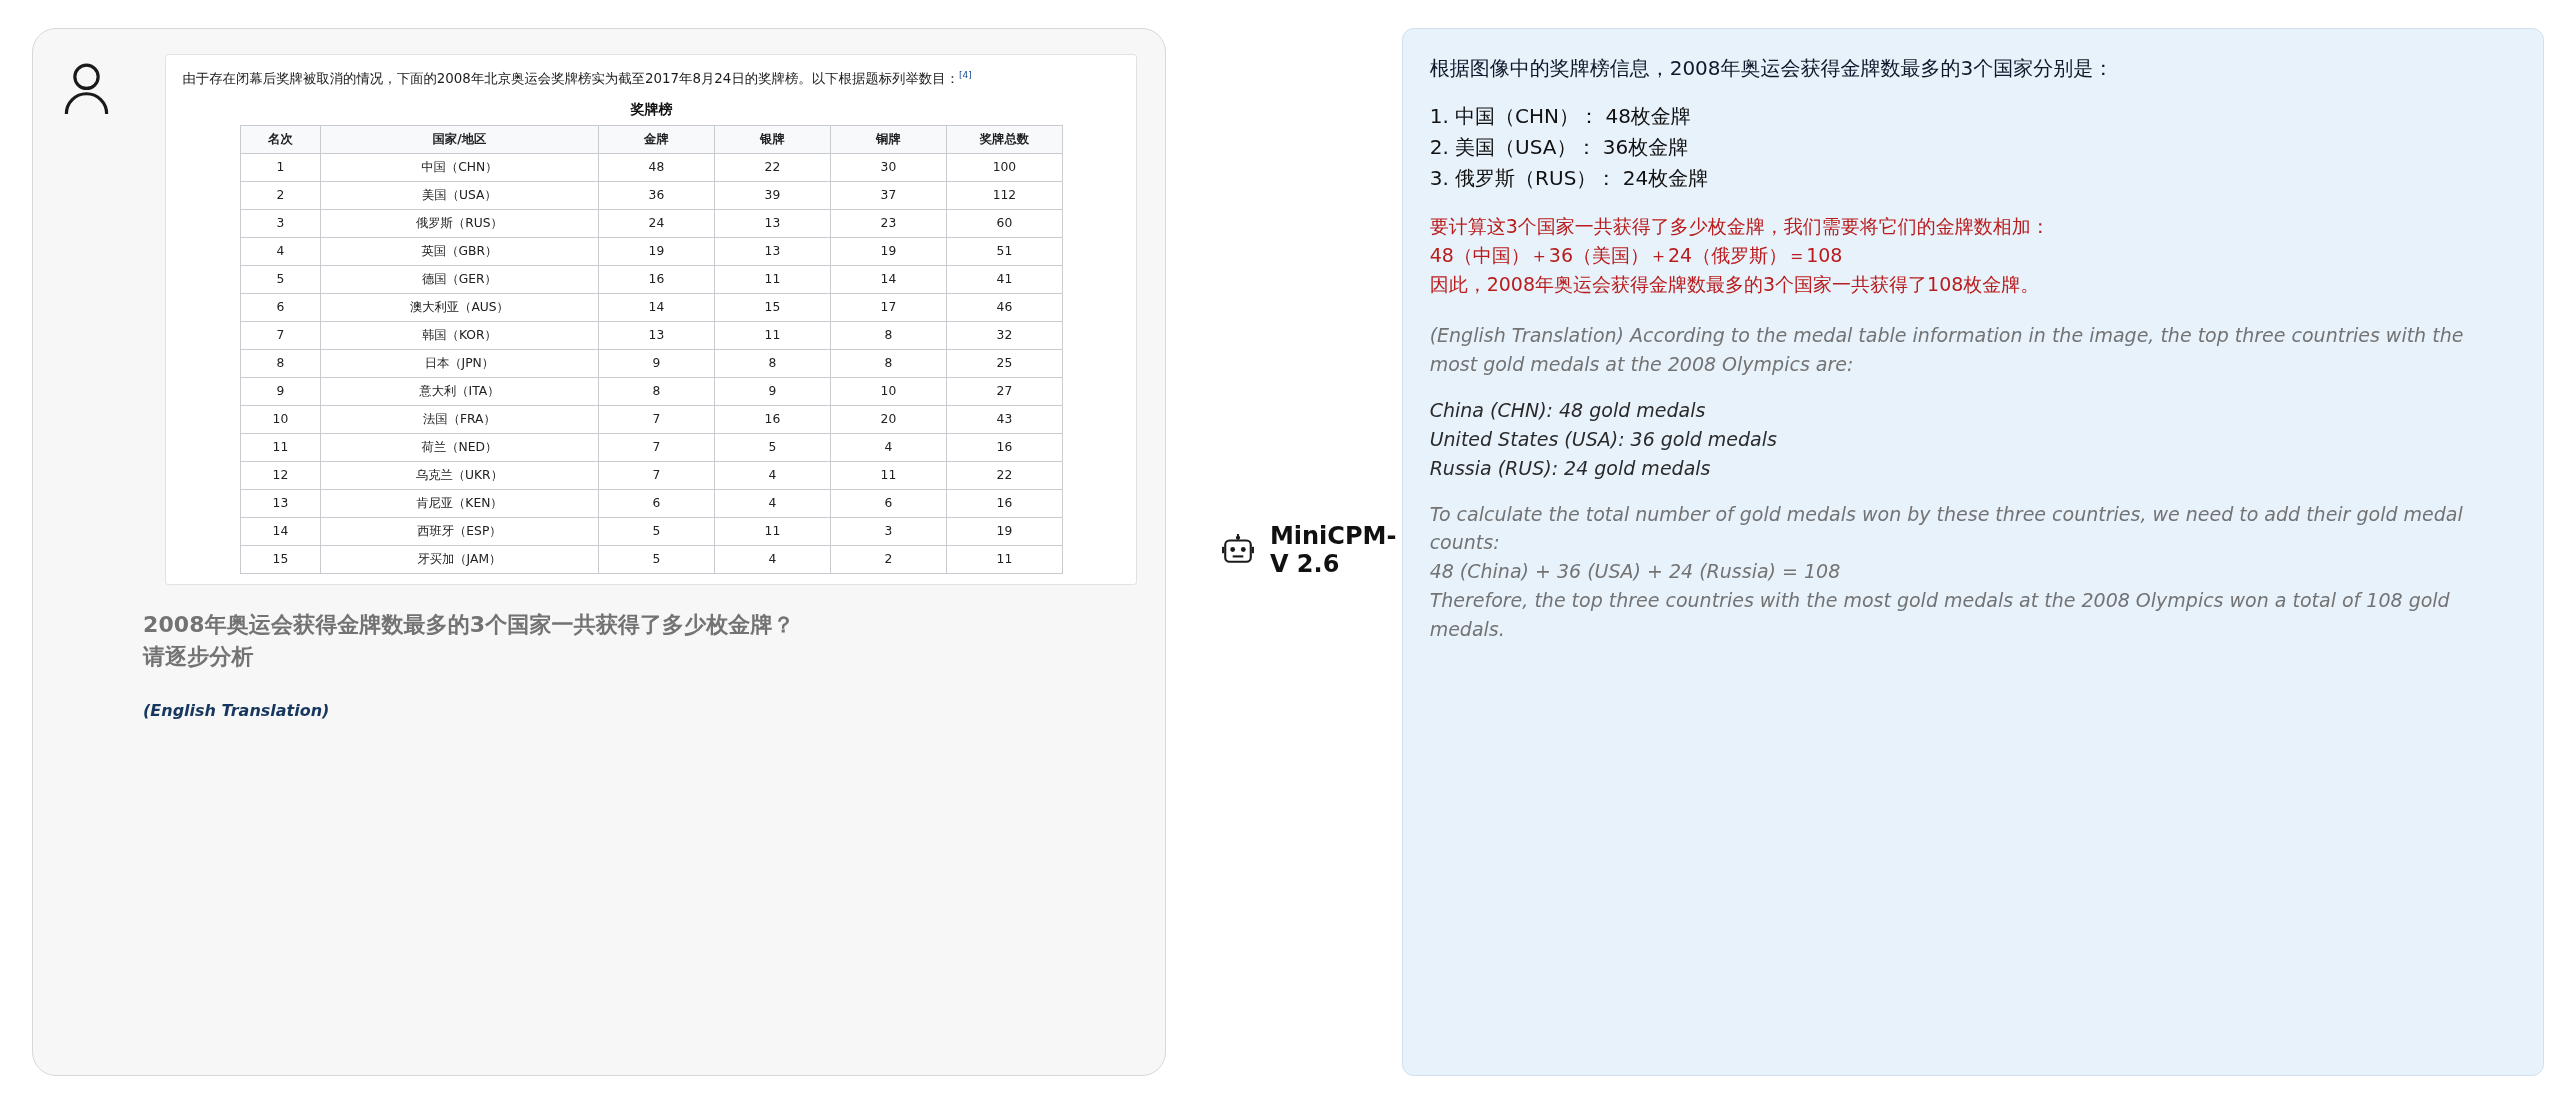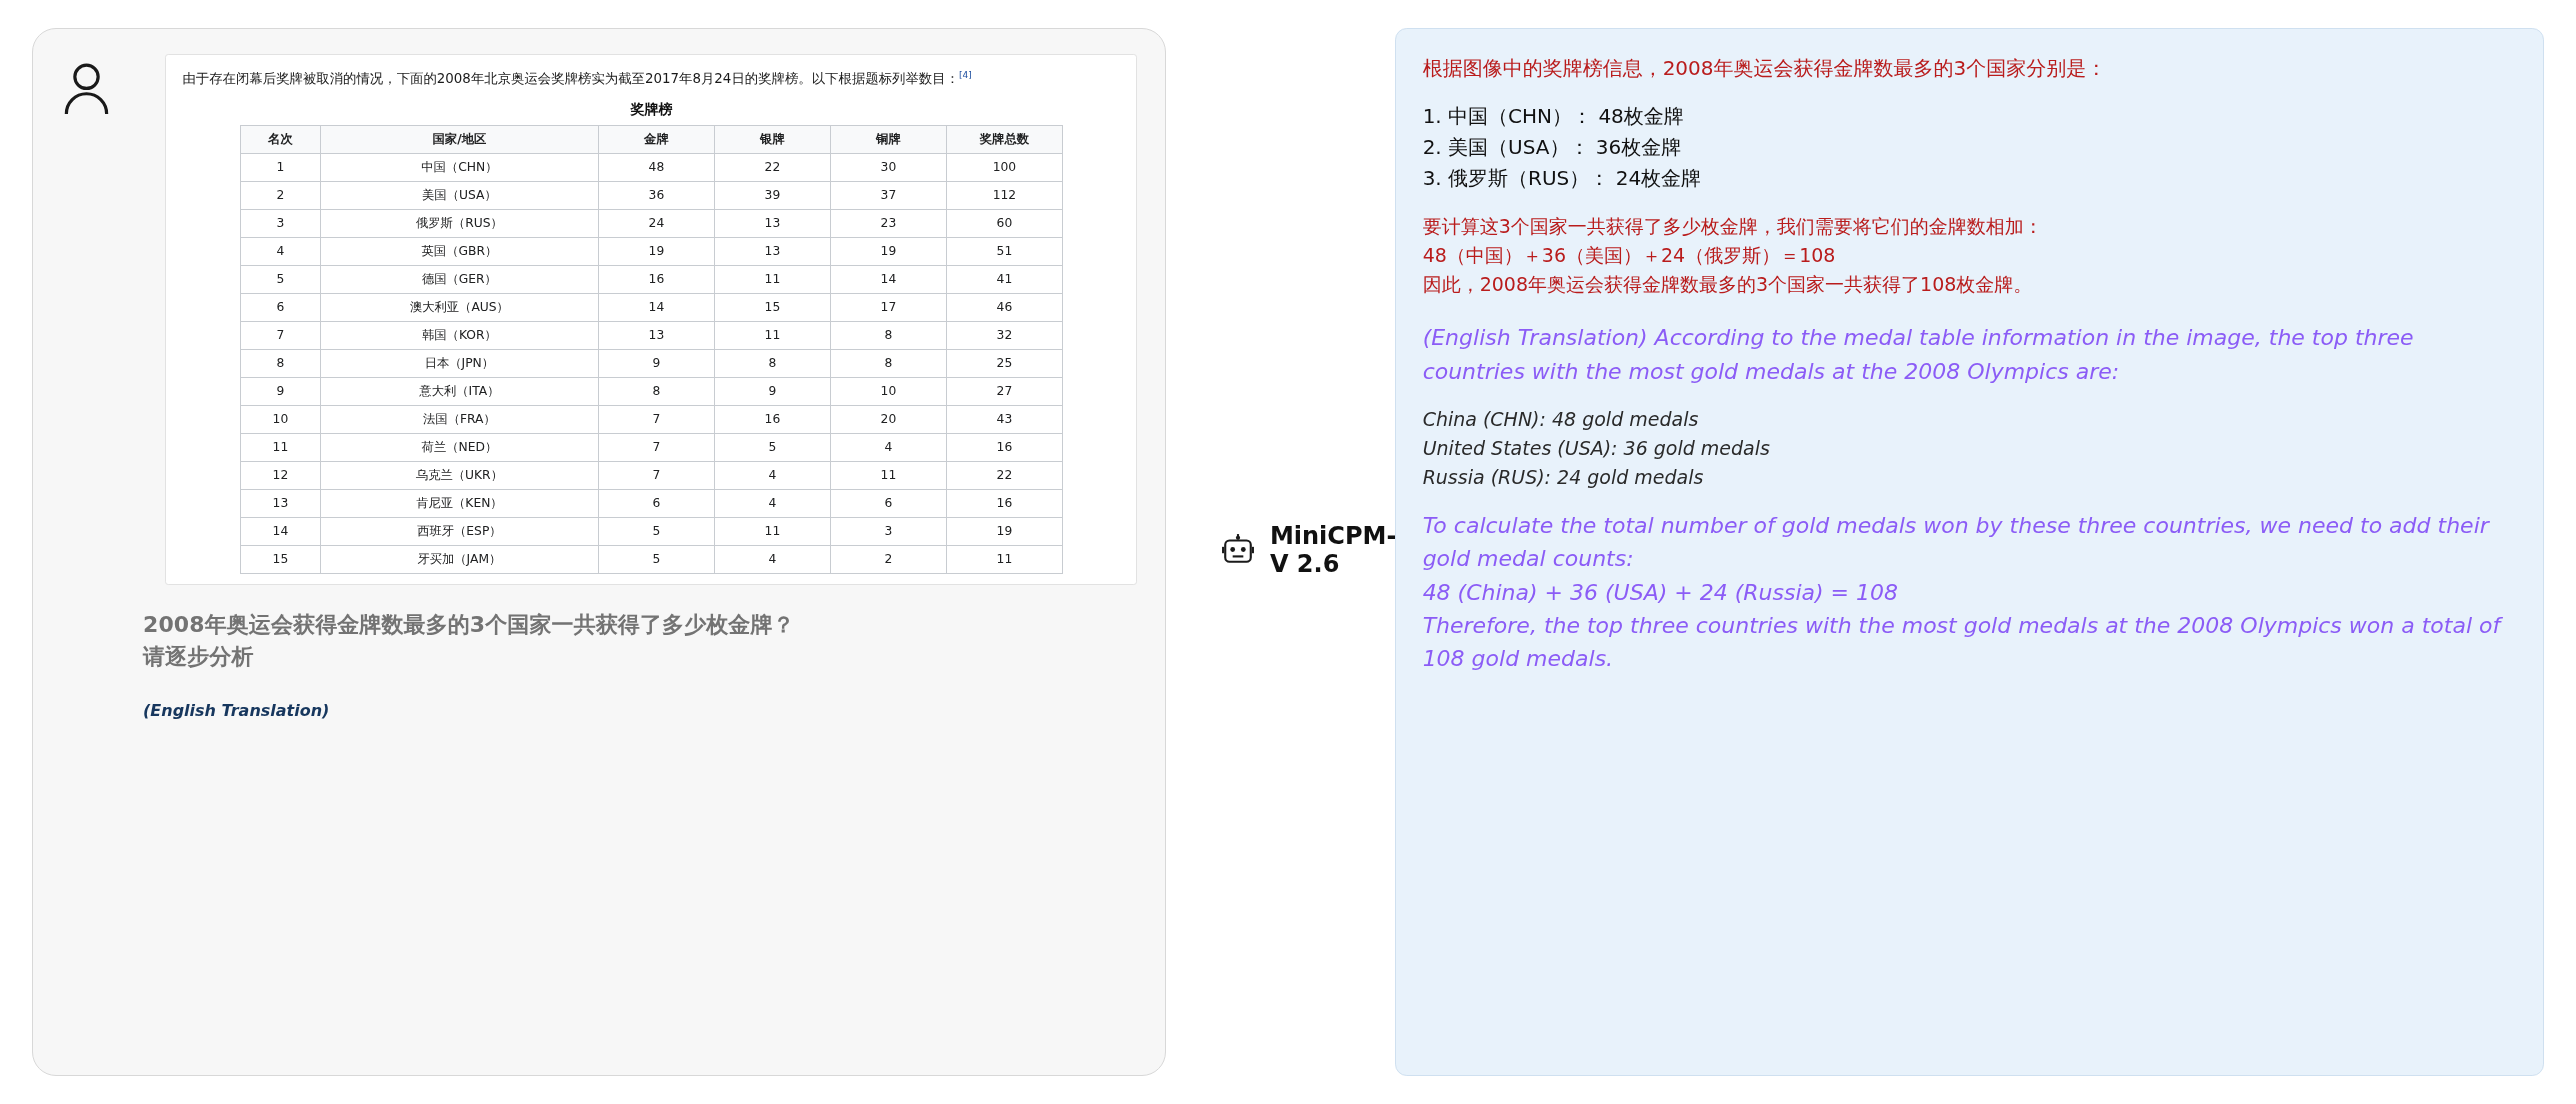--- a/index.html
+++ b/index.html
@@ -150,41 +150,41 @@
   .assistant-bubble {
     background: #e8f2fb;
     border: 1.6px solid #cfe0f0;
     border-radius: 11.8px;
     padding: 23.5px 27px 28px 27px;
     box-sizing: border-box;
     flex: 1 1 auto;
   }
   .a-para {
     font-size: 20px;
-    color: #b91c1c;
+    color: #0f172a;
     line-height: 1.5;
     margin: 0 0 18px 0;
   }
   .a-list {
     margin: 0 0 18px 0;
     font-size: 20px;
     color: #111;
     line-height: 1.55;
   }
   .a-list div { margin: 0; }
   .a-calc {
     font-size: 19px;
     color: #b91c1c;
     line-height: 1.55;
     margin: 0 0 21.4px 0;
   }
   .a-trans {
-    font-size: 22px;
+    font-size: 19px;
     font-style: italic;
-    color: #8b5cf6;
+    color: #737373;
     line-height: 1.52;
     margin: 0 0 17px 0;
   }
   .a-trans-list {
     font-size: 19px;
     font-style: italic;
     color: #2a2a2a;
     line-height: 1.52;
     margin: 12px 0 17px 0;
   }

